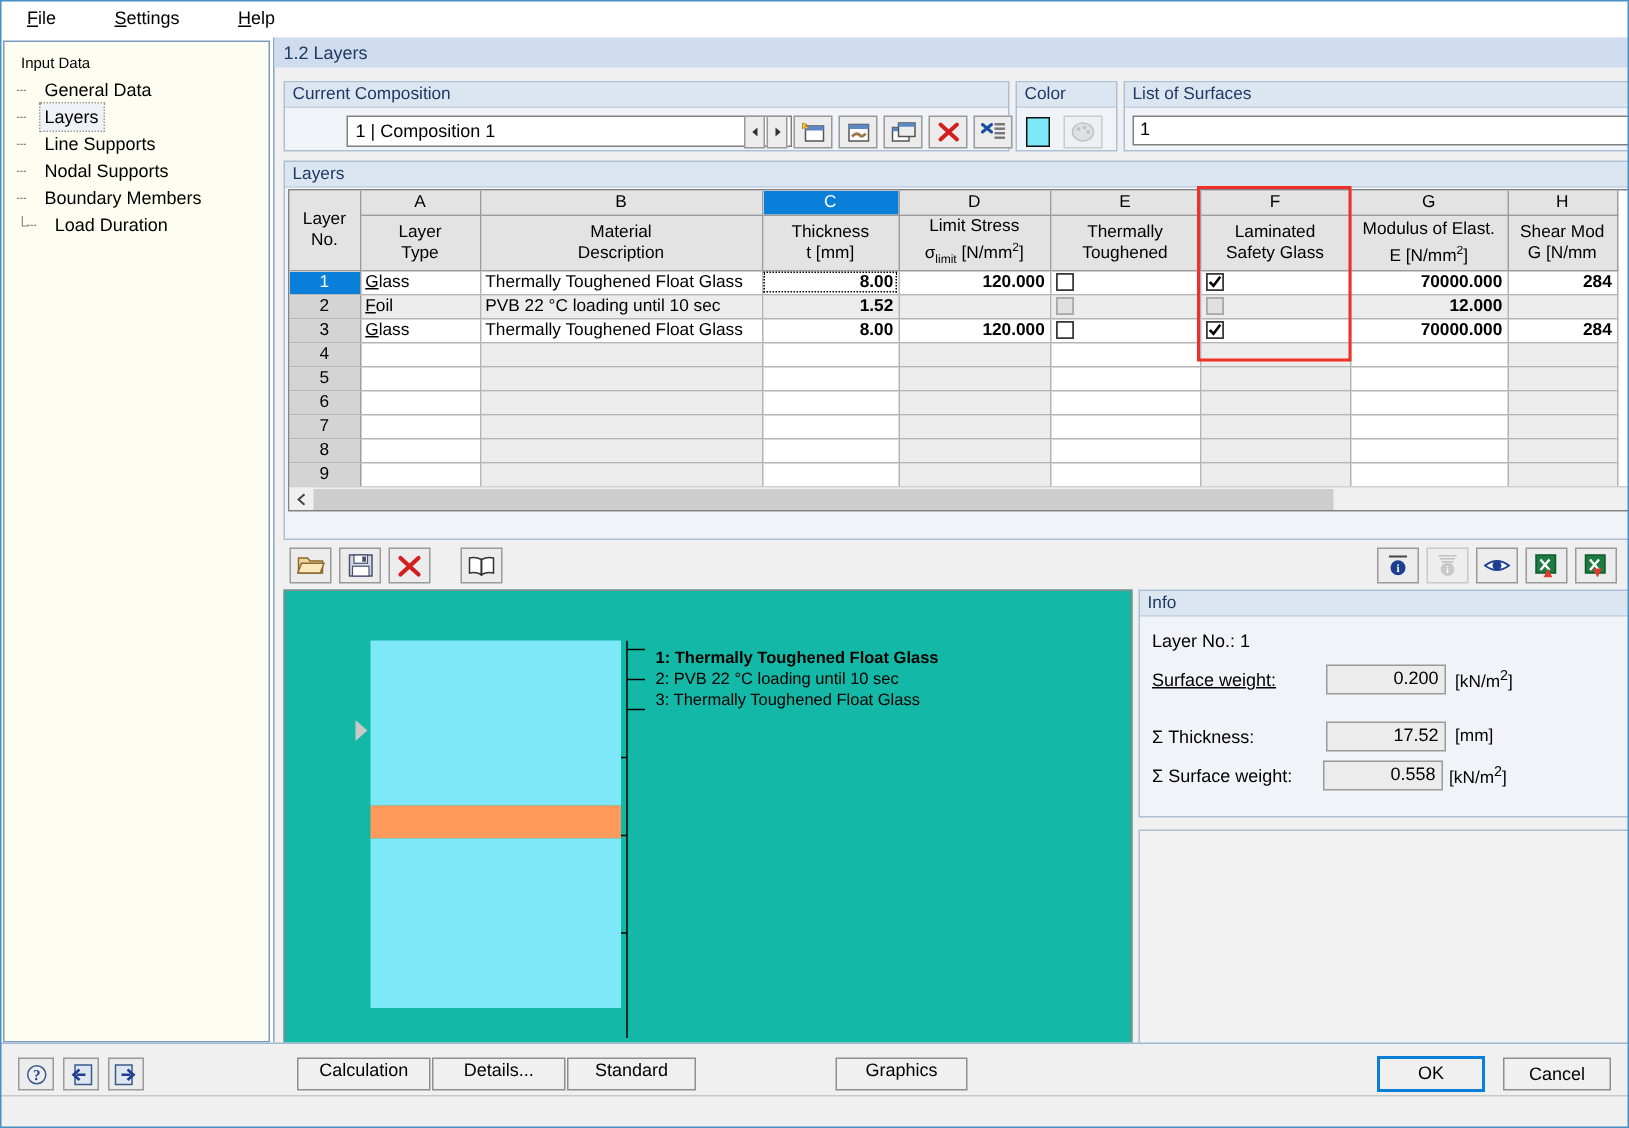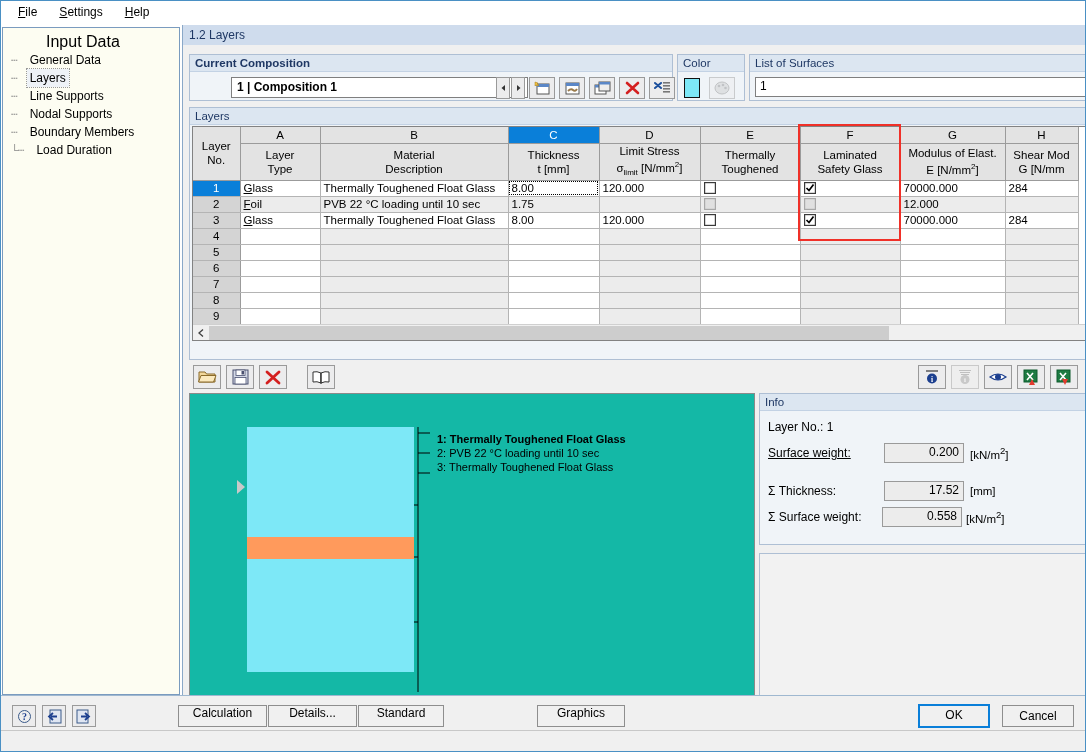--- a/index.html
+++ b/index.html
@@ -10,36 +10,36 @@
     font-size: 11.5px;
     color: #000;
     background: #f0f0f0;
     overflow: hidden;
   }
   .app { position: relative; width: 1086px; height: 752px; background: #ffffff; }
 
   
   .menubar {
     height: 25px; background: #ffffff; display: flex; align-items: center;
-    padding-left: 8px; gap: 2px; border-bottom: 1px solid #ffffff;
+    padding-left: 8px; gap: 19px; border-bottom: 1px solid #ffffff;
   }
   .menubar .mi {
     padding: 3px 10px; font-size: 12px; color: #000; cursor: default;
   }
   .menubar .mi u { text-decoration: underline; }
 
   
   .bodywrap { position: absolute; top: 25px; left: 0; right: 0; bottom: 0; }
 
   .sidebar {
     position: absolute; left: 2px; top: 2px; width: 178px; bottom: 57px;
     background: #fdfdf2; border: 1px solid #7a9bbf;
   }
   .tree { padding: 6px 0 0 6px; }
-  .tree-root { font-size: 16px; padding: 1px 3px; margin-left: 32px; }
+  .tree-root { font-size: 10px; padding: 1px 3px; }
   .tree-item {
     font-size: 12px; padding: 1px 3px; margin-left: 10px;
     position: relative; display: inline-block;
   }
   .tree-row { white-space: nowrap; line-height: 16px; padding-left: 2px; }
   .tree-row .dash { color: #888; font-size: 11px; letter-spacing: -1px; }
   .tree-item.sel { background: #eef2f7; outline: 1px dotted #999; }
 
   .main {
     position: absolute; left: 182px; top: 0; right: 0; bottom: 57px;
@@ -110,21 +110,21 @@
     border-right: 1px solid #9b9b9b !important;
     border-bottom: 1px solid #9b9b9b !important;
     font-size: 11.5px; line-height: 14px; padding: 1px 2px;
   }
   .rowhdr {
     background: #d4d4d4; text-align: center;
     border-right: 1px solid #9b9b9b !important;
     border-bottom: 1px solid #b4b4b4 !important;
   }
   .rowhdr.sel { background: #0a7fd9; color: #fff; }
-  .cell-num { text-align: left; }
+  .cell-num { text-align: right; font-weight: bold; }
   .cell-mid { text-align: center; }
   .shade { background: #ececec; }
   .focusdot { outline: 1px dotted #000; outline-offset: -2px; }
 
   .hl-box {
     position: absolute; border: 2px solid #f03028; pointer-events: none;
   }
   .sb-h {
     position: absolute; left: 0; right: 0; bottom: 0; height: 16px;
     background: #f0f0f0; border-top: 1px solid #d0d0d0;
@@ -144,21 +144,21 @@
   .legend b { font-weight: bold; }
 
   
   .bottombar {
     position: absolute; left: 0; right: 0; bottom: 0; height: 57px;
     background: #f0f0f0; border-top: 1px solid #9fb8d0;
   }
   .btn {
     height: 22px; border: 1px solid #8e8e8e; background: #f0f0f0;
     font-size: 12px; font-family: "Liberation Sans", sans-serif;
-    color: #000; cursor: default; text-align: center;
+    color: #000; cursor: default; text-align: center; margin-left: 20px;
   }
   .btn.focus { border: 2px solid #0a7fd9; }
   .statusbar {
     position: absolute; left: 0; right: 0; bottom: 0; height: 22px;
     background: #f0f0f0; border-top: 1px solid #c8c8c8;
   }
   .outer-border {
     position: absolute; inset: 0; border: 1px solid #4a90c4; pointer-events: none;
   }
   svg { display: block; }
@@ -199,21 +199,21 @@
         <div class="tree-row">
           <span class="dash">└┄</span><span class="tree-item">Load Duration</span>
         </div>
       </div>
     </div>
 
     <div class="main">
 
       <div class="sec-title">1.2 Layers</div>
 
-      <div class="gbox" style="left:6px; top:29px; width:484px; height:47px;font-weight:bold;">
+      <div class="gbox" style="left:6px; top:29px; width:484px; height:47px;">
         <div class="gbox-hdr">
           <span>Current Composition</span>
         </div>
         <div style="position:absolute; left:5px; top:22px;padding-left:36px;">
           <div class="combo" style="width:297px;">
             <span>1 | Composition 1</span>
             <span class="chev">
               <svg width="9" height="9" viewBox="0 0 9 9">
                   <path d="M1 3 L4.5 6.5 L8 3" stroke="#333" stroke-width="1.1" fill="none"></path>
                 </svg>
@@ -363,21 +363,21 @@
                       <path d="M2.5 6 L5 8.5 L9.5 2.5" stroke="#000" stroke-width="1.7" fill="none"></path>
                     </svg>
                   </td>
                   <td class="cell-num">70000.000</td>
                   <td class="cell-num">284</td>
                 </tr>
                 <tr>
                   <td class="rowhdr">2</td>
                   <td class="shade"><span class="u" style="text-decoration:underline">F</span>oil</td>
                   <td class="shade">PVB 22 °C loading until 10 sec</td>
-                  <td class="cell-num shade">1.75</td>
+                  <td class="cell-num shade">1.52</td>
                   <td class="cell-num shade"></td>
                   <td class="cell-mid shade">
                     <svg width="12" height="12" viewBox="0 0 12 12" style="vertical-align:-2px">
       <rect x="0.6" y="0.6" width="10.8" height="10.8" fill="#e0e0e0" stroke="#a8a8a8" stroke-width="1.2"></rect>
                     </svg>
                   </td>
                   <td class="cell-mid shade">
                     <svg width="12" height="12" viewBox="0 0 12 12" style="vertical-align:-2px">
       <rect x="0.6" y="0.6" width="10.8" height="10.8" fill="#e0e0e0" stroke="#a8a8a8" stroke-width="1.2"></rect>
                     </svg>

